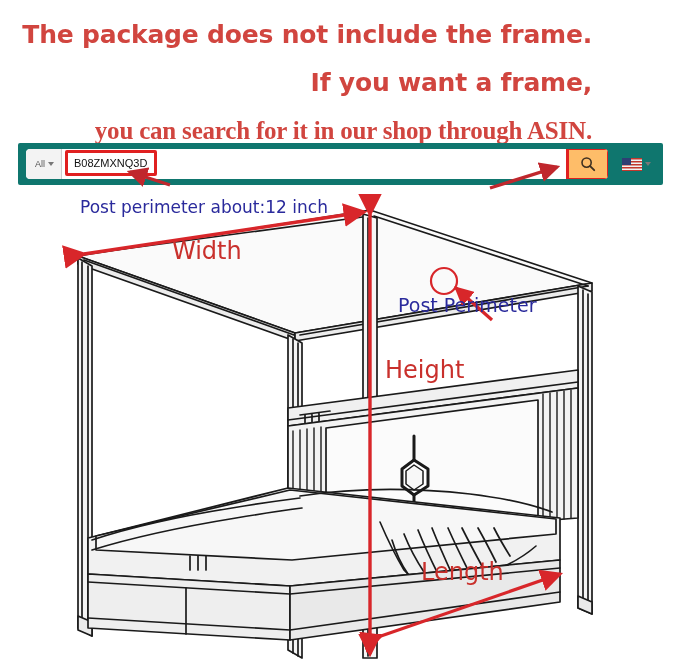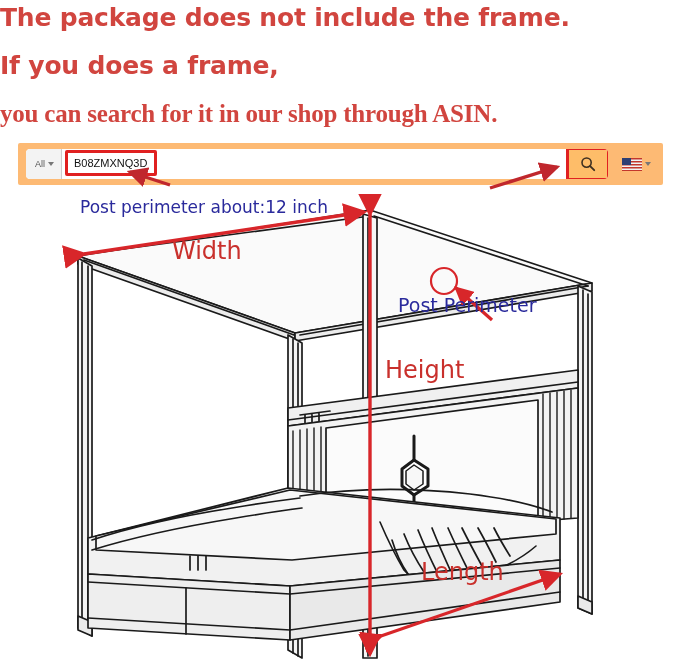--- a/index.html
+++ b/index.html
@@ -12,24 +12,24 @@
     height: 669px;
     font-family: "Liberation Sans", sans-serif;
     overflow: hidden;
     position: relative;
   }
 
   
   #headline {
     position: absolute;
     left: 0;
-    top: 0;
+    top: 17px;
     width: 592px;
     height: 138px;
-    text-align: left;
+    text-align: right;
   }
   .headline-line {
     display: block;
     color: #d1453f;
     font-family: "DejaVu Sans", sans-serif;
     font-weight: bold;
     letter-spacing: -0.2px;
   }
   #headline-line-1 {
     font-size: 25px;
@@ -48,21 +48,21 @@
     font-family: Liberation Serif, serif;
   }
 
   
   #searchbar {
     position: absolute;
     left: 18px;
     top: 143px;
     width: 645px;
     height: 42px;
-    background: #fdba74;
+    background: #0f766e;
     border-radius: 2px;
     box-sizing: border-box;
     padding: 6px 8px;
     display: flex;
     align-items: center;
   }
   #search-field-group {
     flex: 1 1 auto;
     height: 30px;
     background: #ffffff;
@@ -175,21 +175,21 @@
   .lbl {
     font-family: "DejaVu Sans", sans-serif;
     font-weight: normal;
   }
 </style>
 </head>
 <body>
 
 <div id="headline">
   <span class="headline-line" id="headline-line-1">The package does not include the frame.</span>
-  <span class="headline-line" id="headline-line-2">If you does a frame,</span>
+  <span class="headline-line" id="headline-line-2">If you want a frame,</span>
   <span class="headline-line" id="headline-line-3">you can search for it in our shop through ASIN.</span>
 </div>
 
 <div id="searchbar">
 
   <div id="search-field-group">
 
     <div id="search-category-select">
       <span>All</span>
       <span class="caret-down"></span>

